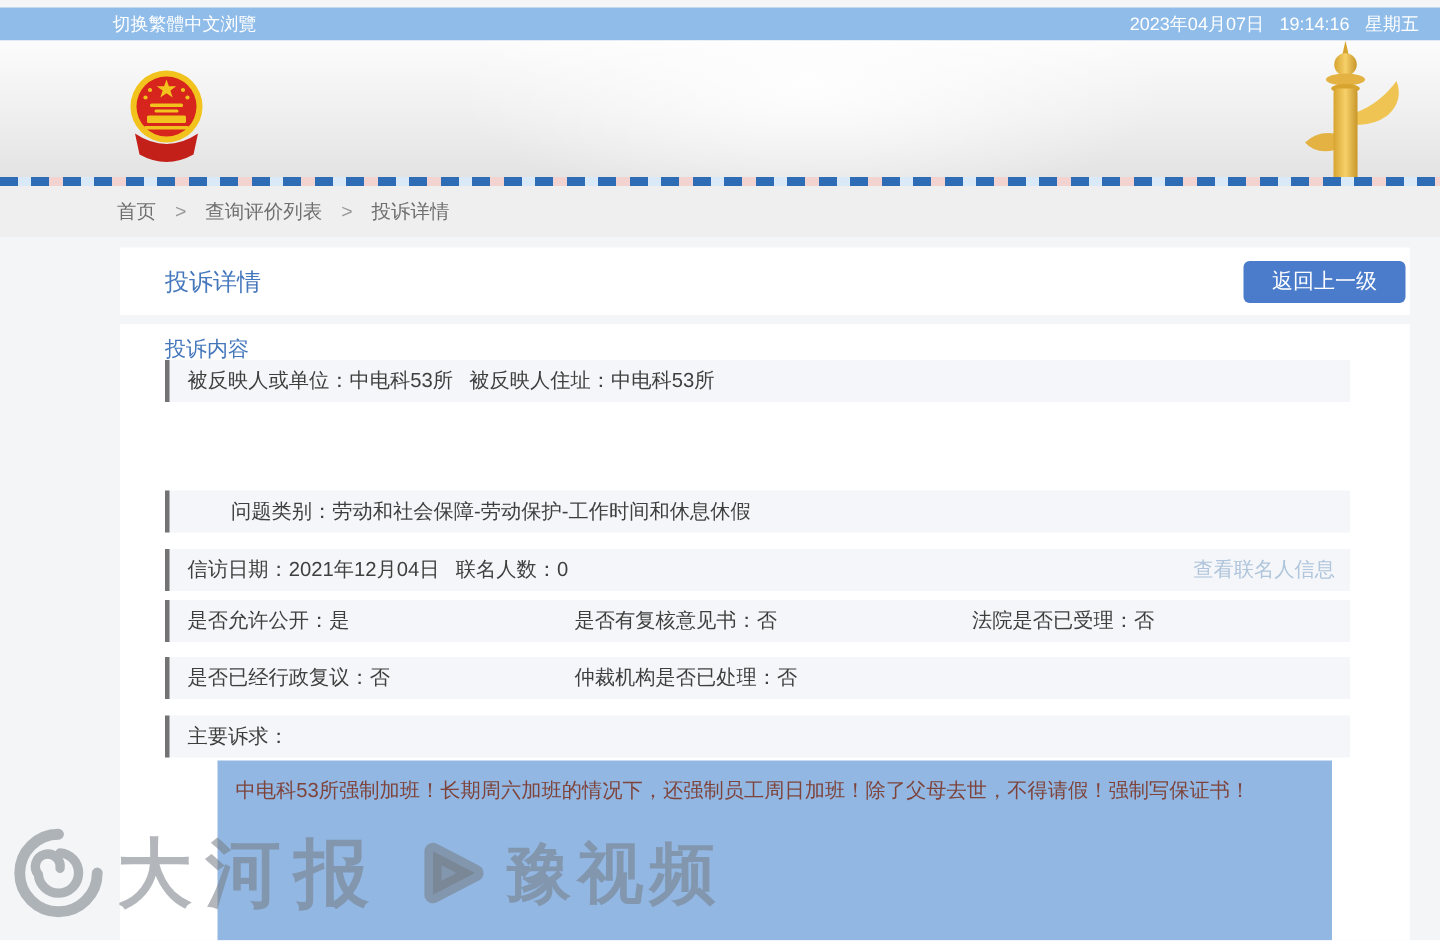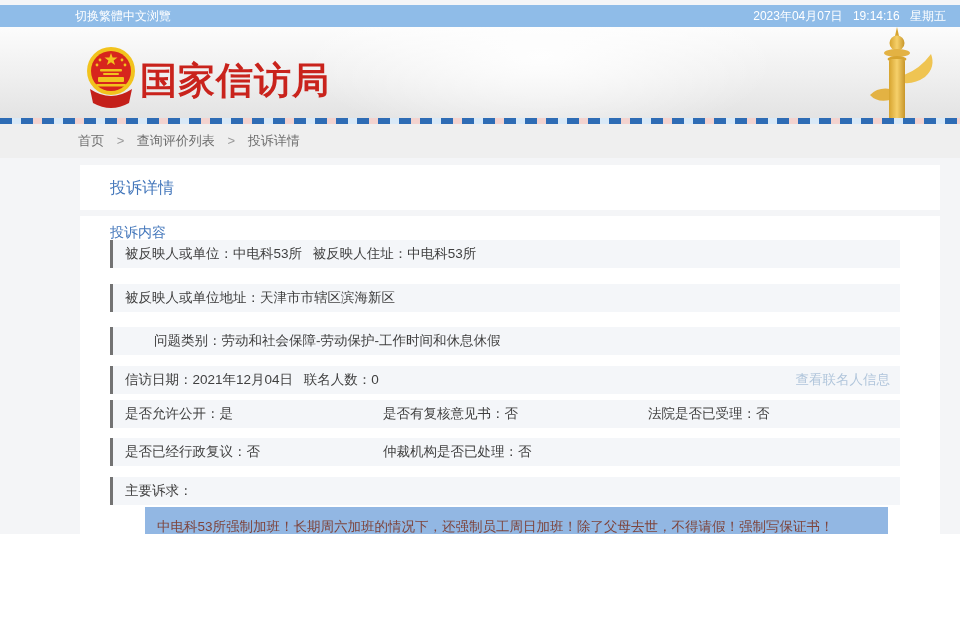--- a/index.html
+++ b/index.html
@@ -1,18 +1,18 @@
 <!DOCTYPE html>
 <html><head>
 <meta charset="utf-8">
 <style>
   * { margin:0; padding:0; box-sizing:border-box; }
   html,body { width:960px; height:627px; overflow:hidden; background:#fff;
               font-family:"Liberation Sans", sans-serif; }
-  .screen { position:relative; width:960px; height:534px; background:#F4F5F7; overflow:hidden; }
+  .screen { position:relative; width:960px; height:627px; background:#F4F5F7; overflow:hidden; }
 
   
   .topbar { position:absolute; top:5px; left:0; width:960px; height:22px;
             background:#8FBCE8; color:#fff; font-size:12px; line-height:22px; }
   .topbar .lang { position:absolute; left:75px; cursor:pointer; }
   .topbar .datetime { position:absolute; right:14px; word-spacing:7px; }
 
   
   .header { position:absolute; top:27px; left:0; width:960px; height:91px;
             background:linear-gradient(180deg,#fcfcfc 0%,#efefef 55%,#e3e3e3 100%); overflow:hidden; }
@@ -113,48 +113,45 @@
       <circle cx="38" cy="14" r="1.4" fill="#F2C31D"></circle>
       <circle cx="13" cy="19" r="1.4" fill="#F2C31D"></circle>
       <circle cx="41" cy="19" r="1.4" fill="#F2C31D"></circle>
       <rect x="16" y="23" width="22" height="2.4" rx="1" fill="#F2C31D"></rect>
       <rect x="19" y="27" width="16" height="2" rx="1" fill="#F2C31D"></rect>
       <rect x="14" y="31" width="26" height="5" rx="1" fill="#F2C31D"></rect>
       <rect x="12" y="38" width="30" height="2.4" rx="1" fill="#F2C31D"></rect>
       <path d="M6,43 Q27,57 48,43 L45,57 Q27,67 9,57 Z" fill="#C4201A"></path>
     </svg>
 
-    <span class="agency">国家信访局</span>
   </div>
 
   <div class="dashed"></div>
 
   <div class="breadcrumb">
     <span class="crumb">首页</span>
     <span class="sep">&gt;</span>
     <span class="crumb">查询评价列表</span>
     <span class="sep">&gt;</span>
     <span>投诉详情</span>
   </div>
 
   <div class="title-card">
     <span class="page-title">投诉详情</span>
+    <button class="back-btn">返回上一级</button>
   </div>
 
   <div class="content-card">
     <div class="section-title">投诉内容</div>
 
     <div class="field-row r1">
       <span class="cell">被反映人或单位：中电科53所</span>
       <span class="cell">被反映人住址：中电科53所</span>
     </div>
 
-    <div class="field-row r2">
-      <span class="cell">被反映人或单位地址：天津市市辖区滨海新区</span>
-    </div>
 
     <div class="field-row r3">
       <span class="cell">问题类别：劳动和社会保障-劳动保护-工作时间和休息休假</span>
     </div>
 
     <div class="field-row r4">
       <span class="cell">信访日期：2021年12月04日</span>
       <span class="cell">联名人数：0</span>
       <span class="row-link">查看联名人信息</span>
     </div>

